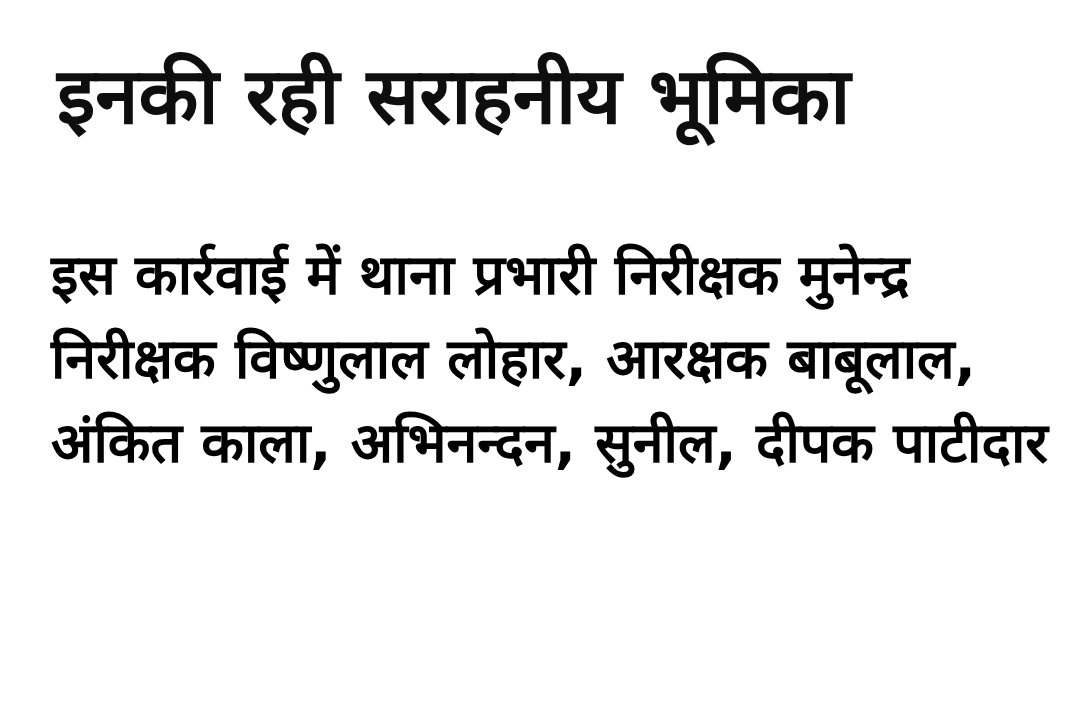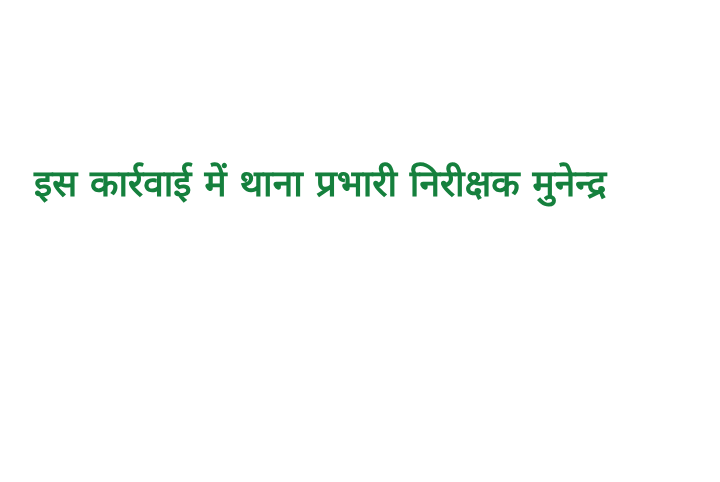--- a/index.html
+++ b/index.html
@@ -32,30 +32,33 @@
     white-space: nowrap;
     letter-spacing: 0px;
   }
   .body-text {
     position: absolute;
     left: 34px;
     top: 156px;
     margin: 0;
     font-size: 37px;
     font-weight: 700;
-    color: #15803d;
+    color: #000000;
   }
   .body-line {
     display: block;
     height: 56px;
     line-height: 56px;
     white-space: nowrap;
   }
 </style>
 </head>
 <body>
 
 <article class="article">
+  <h1 class="headline">इनकी रही सराहनीय भूमिका</h1>
 
   <p class="body-text">
     <span class="body-line">इस कार्रवाई में थाना प्रभारी निरीक्षक मुनेन्द्र</span>
+    <span class="body-line">निरीक्षक विष्णुलाल लोहार, आरक्षक बाबूलाल,</span>
+    <span class="body-line">अंकित काला, अभिनन्दन, सुनील, दीपक पाटीदार</span>
   </p>
 </article>
 
 </body></html>

